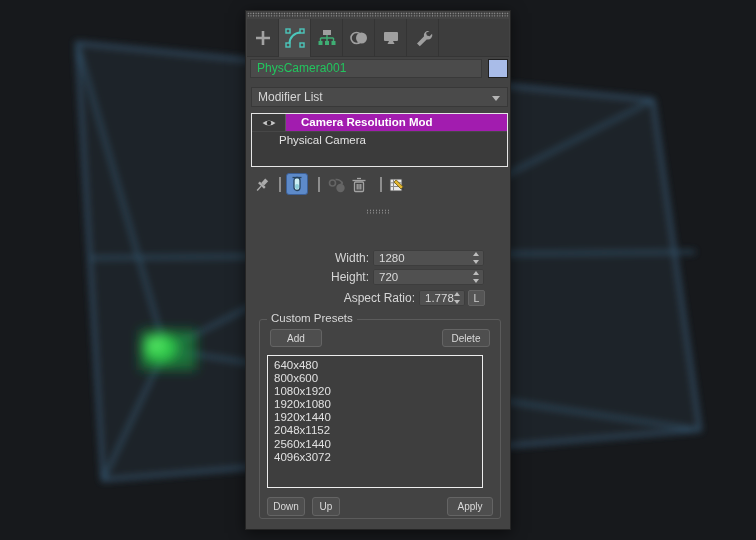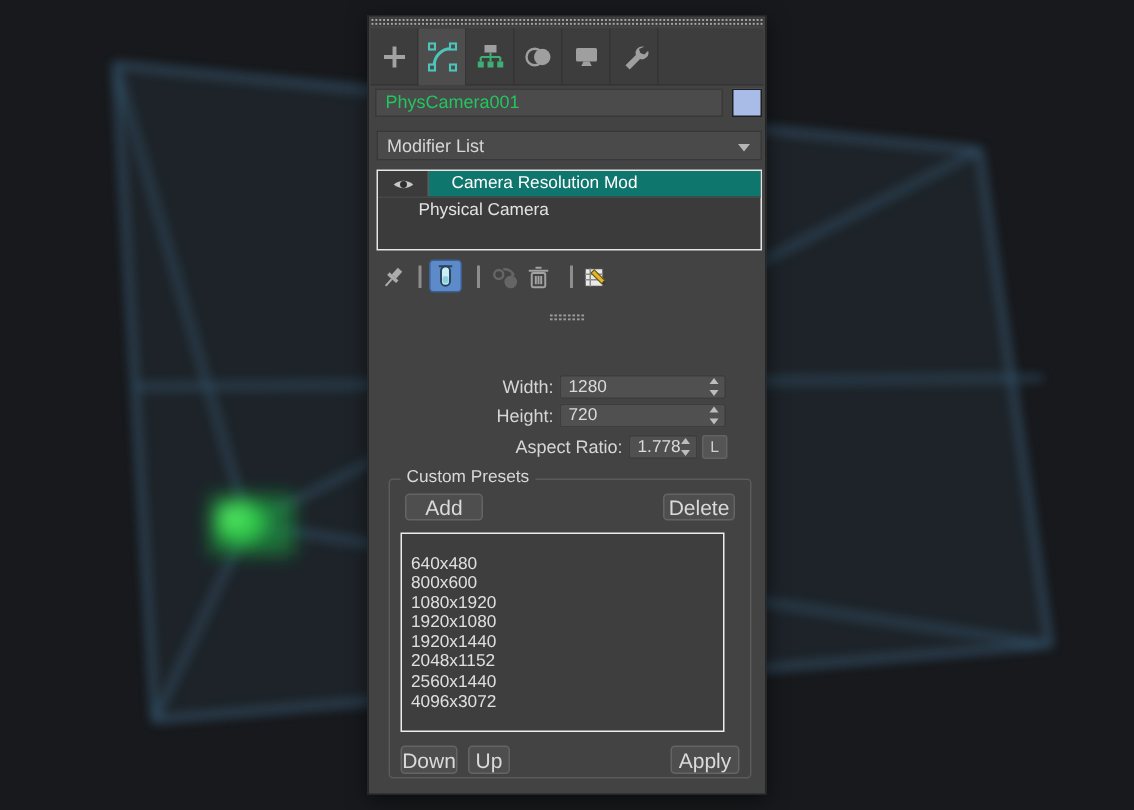--- a/index.html
+++ b/index.html
@@ -54,21 +54,21 @@
     border-left:4px solid transparent; border-right:4px solid transparent;
     border-top:5px solid #b5b5b5;
   }
 
   
   .stack {
     position:absolute; left:5px; top:102px; width:257px; height:54px;
     background:#3b3b3b; border:1px solid #e6e6e6;
   }
   .stack-row { position:relative; height:17px; display:flex; align-items:center; font-size:11.5px; }
-  .stack-row.selected .stack-label-wrap { background:#0f766e; color:#ffffff; }
+  .stack-row.selected .stack-label-wrap { background:#a21caf; color:#ffffff;font-weight:bold; }
   .eye-cell {
     width:34px; height:17px; flex:0 0 auto; display:flex; align-items:center; justify-content:center;
     border-right:1px solid #5c5c5c; cursor:pointer;
   }
   .stack-label-wrap { flex:1; height:17px; line-height:17px; color:#e2e2e2; }
   .stack-row.selected .stack-label-wrap { padding-left:15px; }
   .stack-row.plain { border-top:1px solid #474747; }
   .stack-row.plain .stack-label-wrap { padding-left:27px; }
 
   
@@ -125,27 +125,27 @@
   .groupbox {
     position:absolute; left:13px; top:308px; width:242px; height:200px;
     border:1px solid #5b5b5b; border-radius:3px;
   }
   .group-legend {
     position:absolute; top:-8px; left:7px; padding:0 4px; background:#434343;
     font-size:11.5px; color:#d8d8d8;
   }
   .btn {
     position:absolute; background:#4e4e4e; border:1px solid #646464; border-radius:3px;
-    font-size:14px; color:#dadada; text-align:center; cursor:pointer;
+    font-size:10px; color:#dadada; text-align:center; cursor:pointer;
     display:flex; align-items:center; justify-content:center;
   }
   .preset-list {
     position:absolute; left:7px; top:35px; width:216px; height:133px;
     background:#3e3e3e; border:1px solid #ededed; overflow:hidden;
-    padding:14px 0 0 6px; cursor:pointer;
+    padding:3px 0 0 6px; cursor:pointer;
   }
   .preset-item { font-size:11.5px; line-height:13.1px; color:#e0e0e0; white-space:nowrap; }
 
   svg { display:block; }
 </style>
 </head>
 <body>
 
 <svg id="viewport-bg" width="756" height="540">
   <defs>

